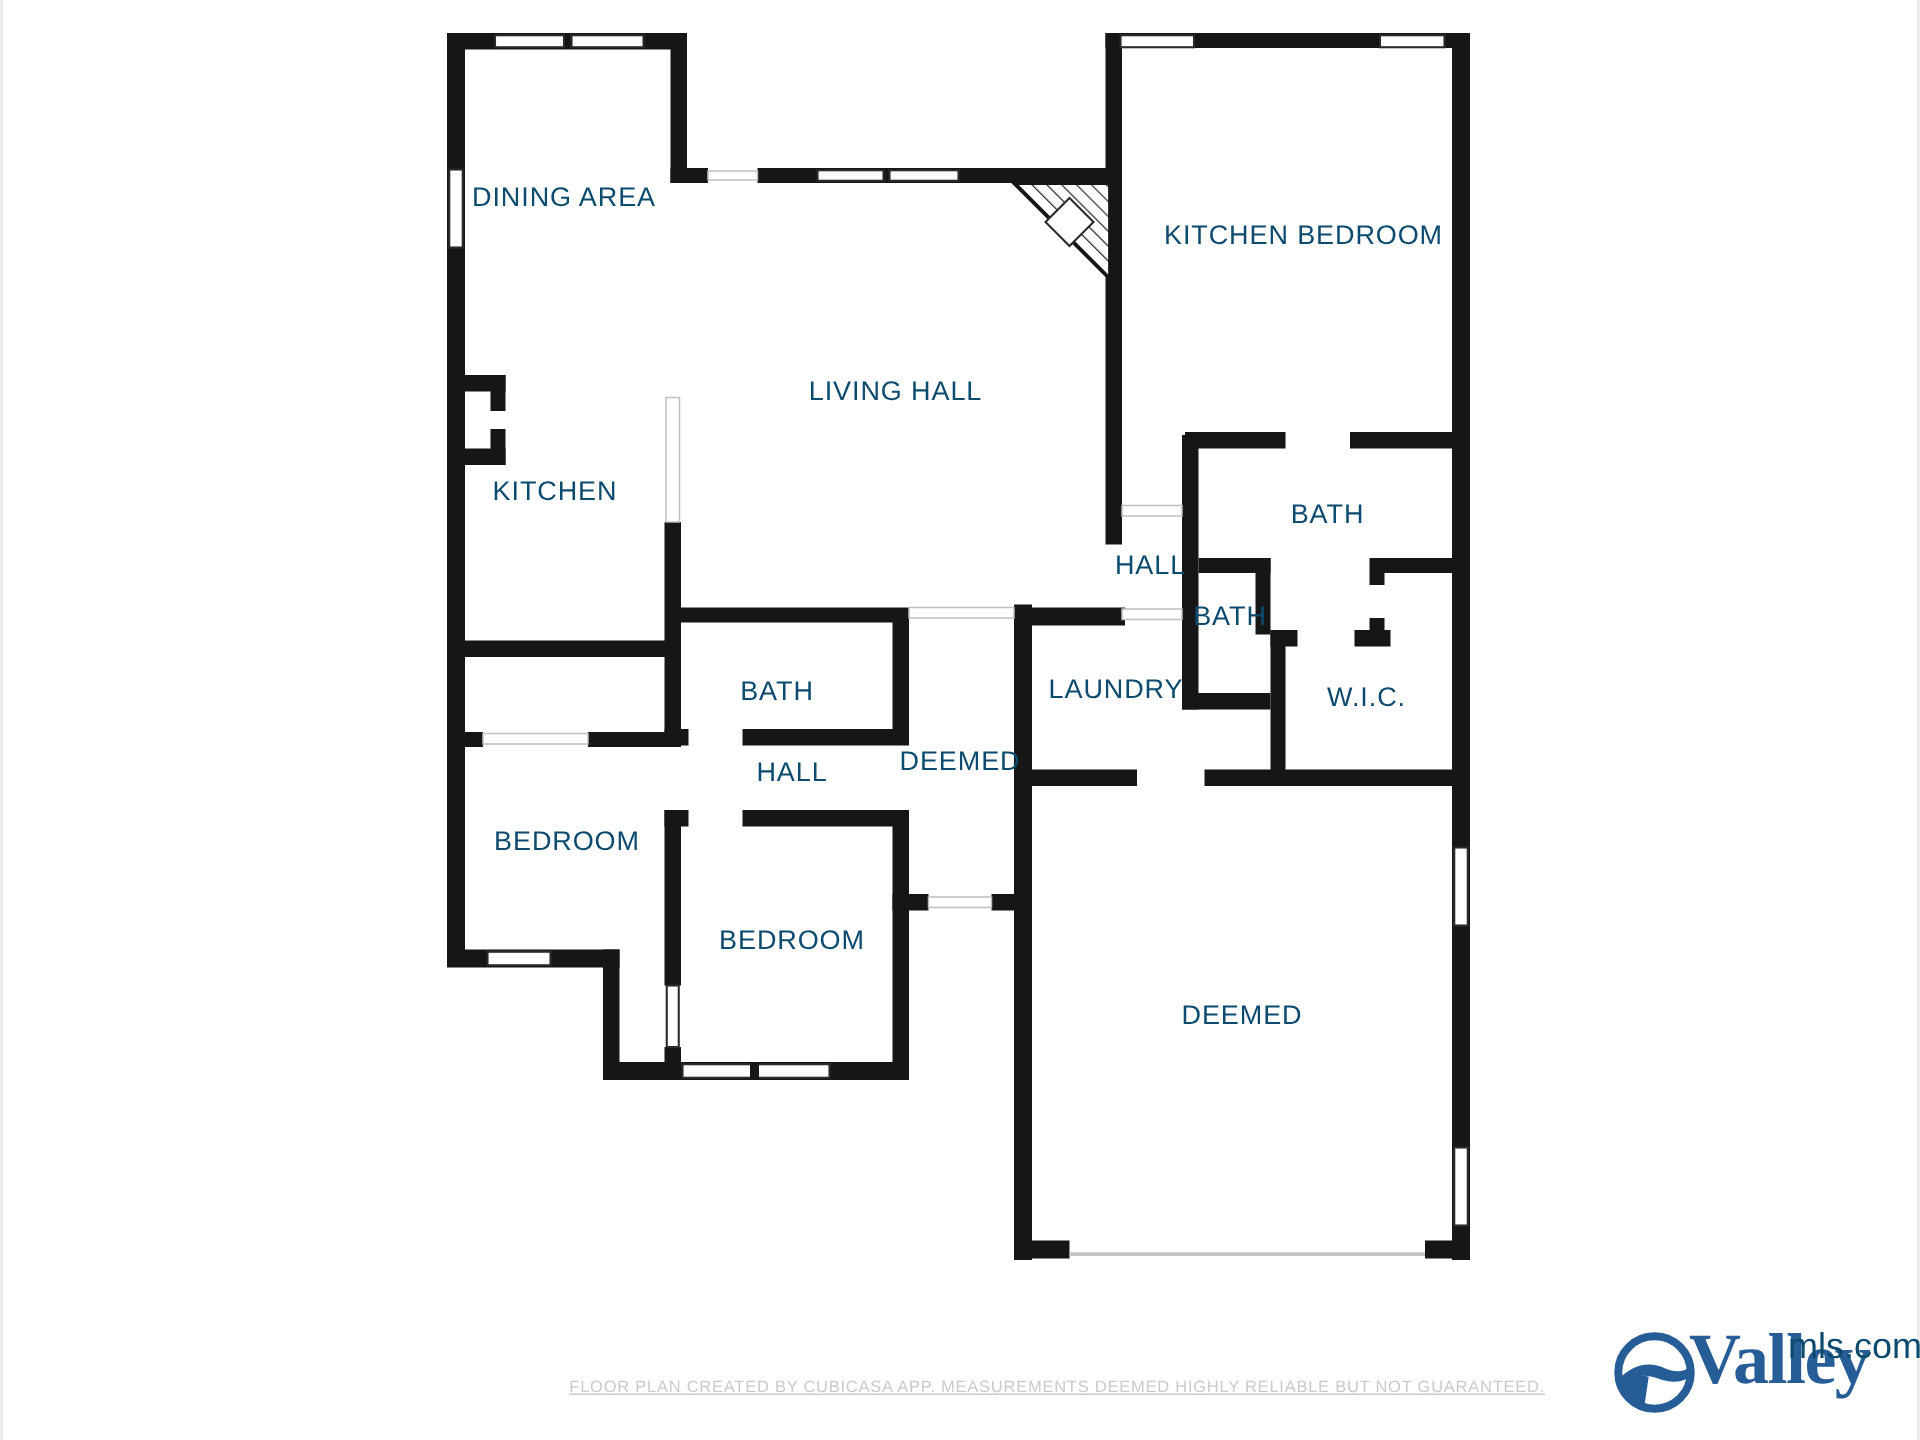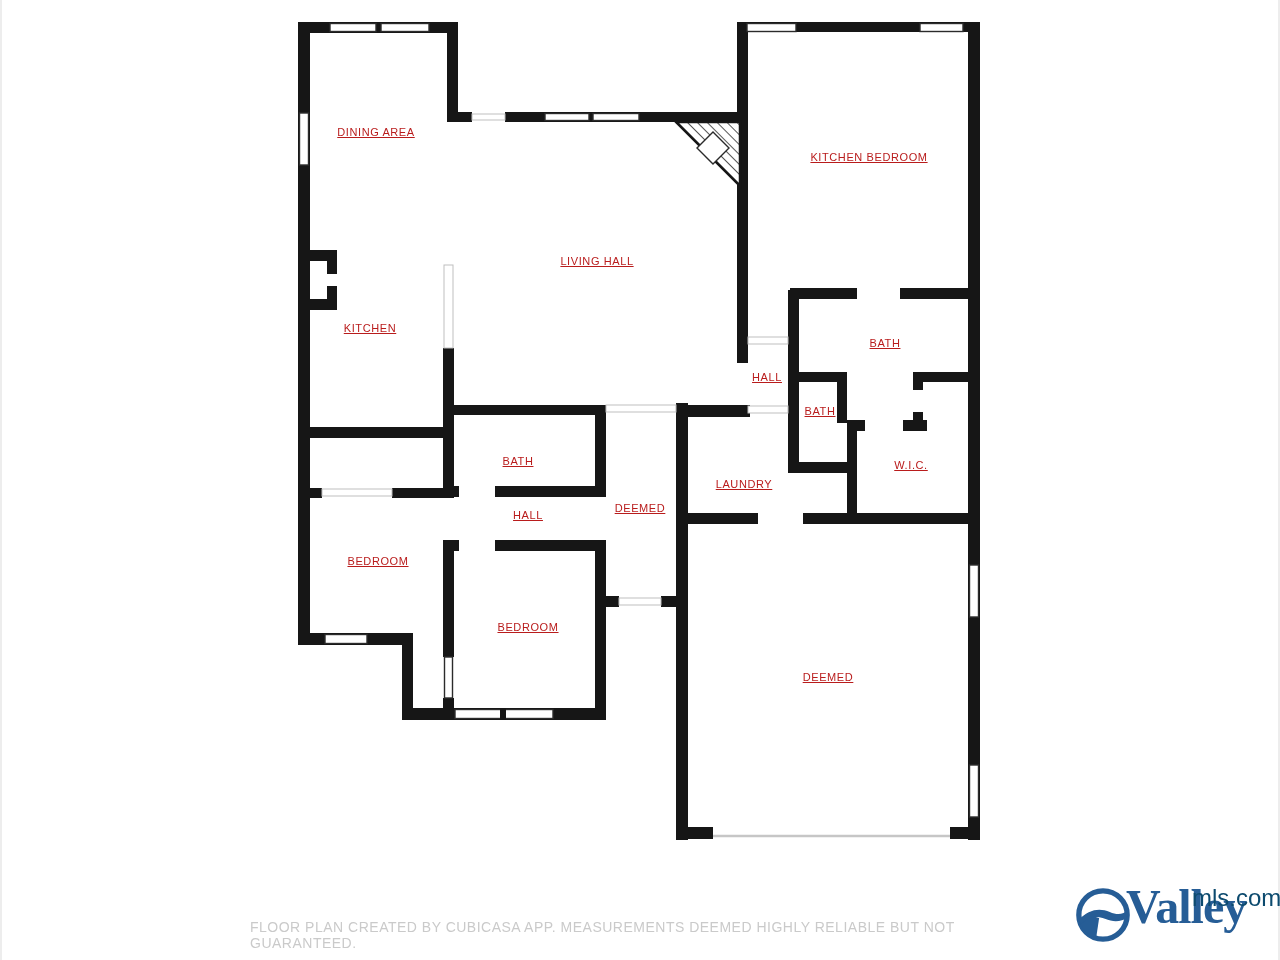--- a/index.html
+++ b/index.html
@@ -2,23 +2,23 @@
 <html><head>
 <meta charset="utf-8">
 <style>
   html,body{margin:0;padding:0;background:#ffffff;}
   body{width:1280px;height:960px;position:relative;overflow:hidden;
        font-family:"Liberation Sans",sans-serif;}
   .edge{position:absolute;top:0;bottom:0;width:2px;background:#ededed;}
   .edge.left{left:0}.edge.right{right:0}
   #plan-svg{position:absolute;left:0;top:0;}
   .room-label{position:absolute;transform:translate(-50%,-50%);
-      font-size:11px;color:#b91c1c;letter-spacing:.6px;white-space:nowrap;text-decoration:underline;}
+      font-size:18px;color:#0c4a6e;letter-spacing:.6px;white-space:nowrap;}
   .disclaimer{position:absolute;left:250px;top:919px;width:780px;
-      text-align:left;font-size:14px;letter-spacing:.5px;color:#cacaca;}
+      text-align:right;font-size:11px;letter-spacing:.5px;color:#cacaca;text-decoration:underline;}
   .logo{position:absolute;left:1074px;top:882px;width:200px;height:66px;text-align:center;}
   .logo-icon{position:absolute;left:0;top:4px;}
   .logo-brand{position:absolute;left:52px;top:1px;
       font-family:"Liberation Serif",serif;font-weight:bold;
       font-size:48px;letter-spacing:-1px;color:#265d96;line-height:1;}
   .logo-domain{position:absolute;left:118px;top:2px;
       font-family:"Liberation Sans",sans-serif;font-size:24px;color:#0c4a6e;}
 </style>
 </head>
 <body>
@@ -128,21 +128,21 @@
 </svg>
 
 <div>
   <div class="room-label" style="left:376px;top:132px">DINING AREA</div>
   <div class="room-label" style="left:597px;top:261px">LIVING HALL</div>
   <div class="room-label" style="left:869px;top:157px">KITCHEN BEDROOM</div>
   <div class="room-label" style="left:370px;top:328px">KITCHEN</div>
   <div class="room-label" style="left:767px;top:377px">HALL</div>
   <div class="room-label" style="left:885px;top:343px">BATH</div>
   <div class="room-label" style="left:820px;top:411px">BATH</div>
-  <div class="room-label" style="left:744px;top:484px">LAUNDRY</div>
+  <div class="room-label" style="left:744px;top:460px">LAUNDRY</div>
   <div class="room-label" style="left:911px;top:465px">W.I.C.</div>
   <div class="room-label" style="left:640px;top:508px">DEEMED</div>
   <div class="room-label" style="left:518px;top:461px">BATH</div>
   <div class="room-label" style="left:528px;top:515px">HALL</div>
   <div class="room-label" style="left:378px;top:561px">BEDROOM</div>
   <div class="room-label" style="left:528px;top:627px">BEDROOM</div>
   <div class="room-label" style="left:828px;top:677px">DEEMED</div>
 </div>
 
 <div class="disclaimer">FLOOR PLAN CREATED BY CUBICASA APP. MEASUREMENTS DEEMED HIGHLY RELIABLE BUT NOT GUARANTEED.</div>

